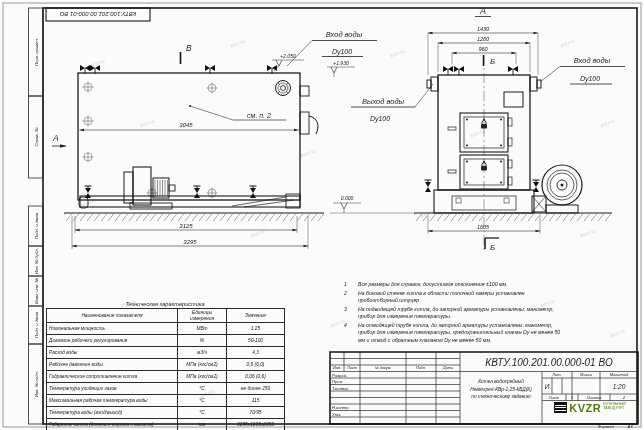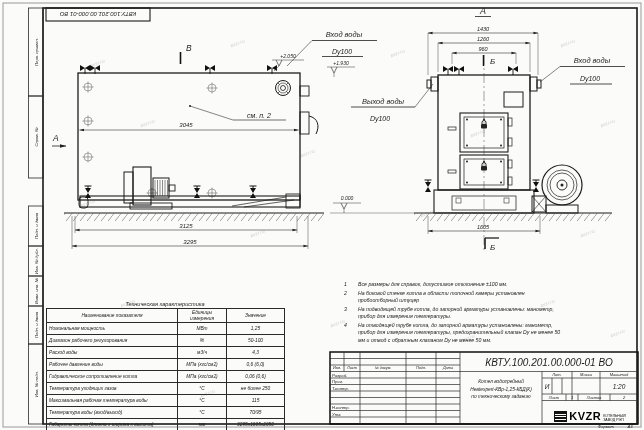--- a/index.html
+++ b/index.html
@@ -21,21 +21,21 @@
   table.tt td{text-align:left;}
   table.tt td.ctr,table.tt td:nth-child(2),table.tt td:nth-child(3){text-align:center;}
   col.c1{width:131px}col.c2{width:49px}col.c3{width:58px}
   
   .notes{position:absolute;left:344px;top:281px;width:220px;font-style:italic;color:#1c1c1c;}
   .note{display:flex;gap:6px;font-size:5.2px;line-height:1.45;margin-bottom:1px;}
   .nnum{width:8px;flex:none;text-align:left;}
   .ntxt{flex:1;}
   
   .logo{position:absolute;left:544px;top:402px;width:92px;height:20px;display:flex;
-        align-items:flex-end;justify-content:center;gap:2px;color:#000000;}
+        align-items:flex-start;justify-content:center;gap:2px;color:#4d7c0f;}
   .logo-mark{width:13px;height:11px;background:repeating-linear-gradient(
         to bottom,#111 0 1.6px,#fbfbfa 1.6px 2.6px);border:1px solid #111;box-sizing:border-box;}
   .logo-word{font-weight:bold;font-size:11px;letter-spacing:.5px;font-style:normal;}
   .logo-sub{font-size:3.6px;line-height:1.15;font-style:normal;}
 </style>
 </head>
 <body>
 
 <div class="sheet"></div>
 <div>

